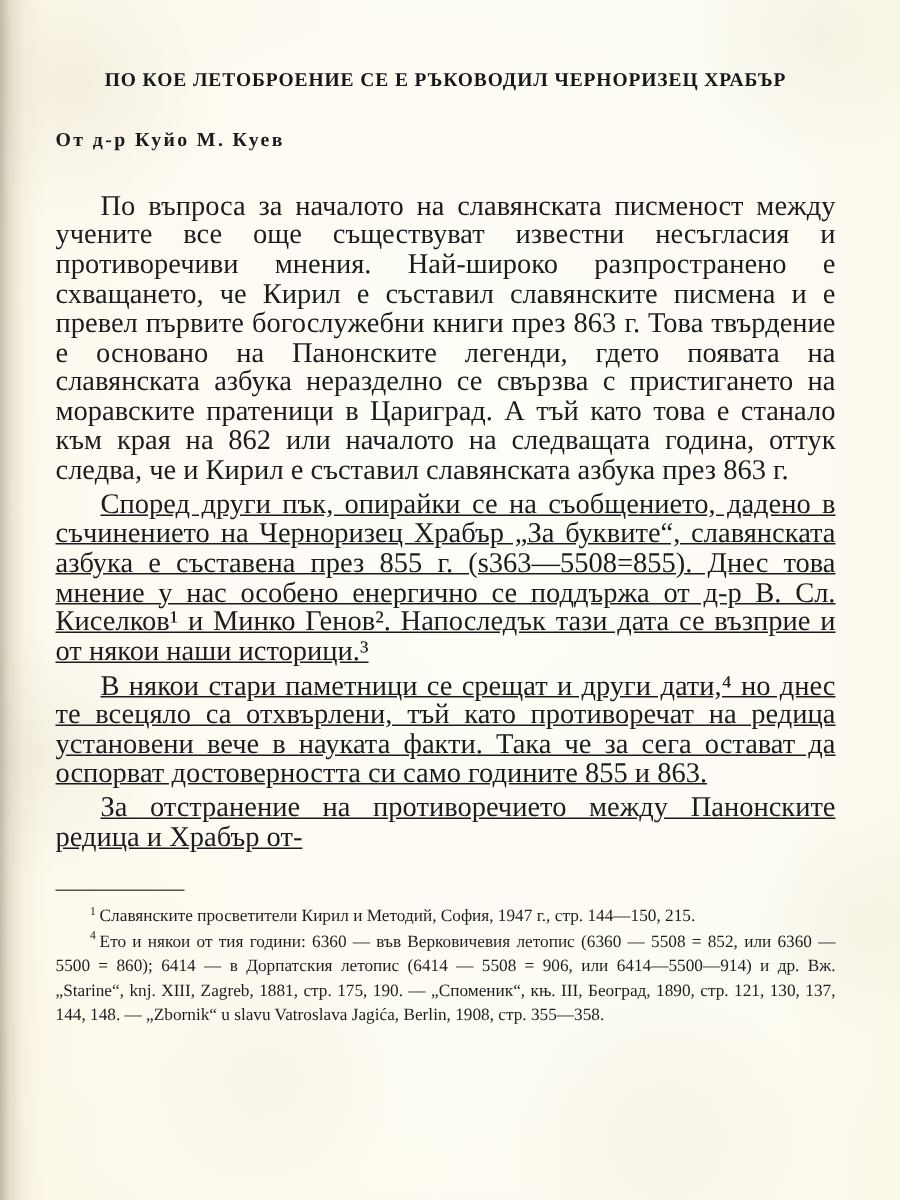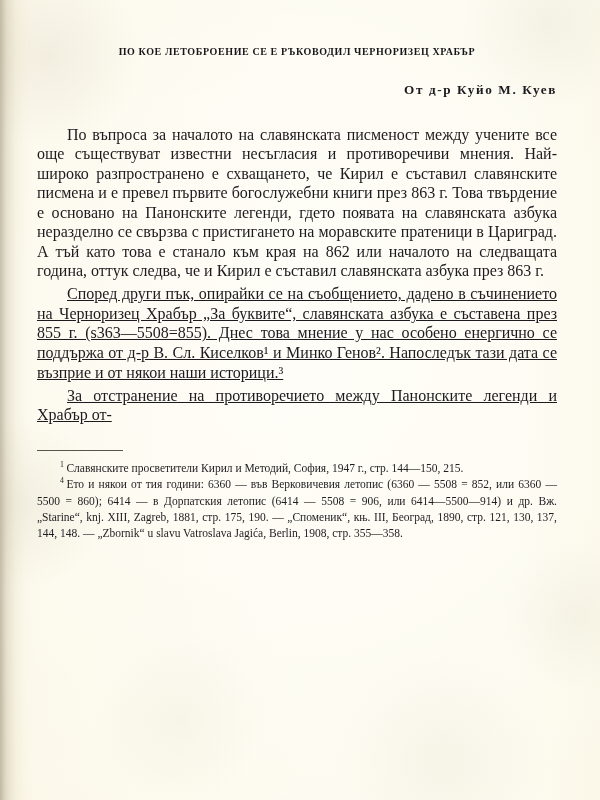--- a/index.html
+++ b/index.html
@@ -61,46 +61,46 @@
     position: relative;
     z-index: 2;
     padding: 0 43px 0 37px;
   }
 
   
   .doc-title {
     margin: 0;
     padding-top: 46px;
     text-align: center;
-    font-size: 10px;
+    font-size: 13px;
     font-weight: 700;
     letter-spacing: 0.6px;
     color: #17161a;
     line-height: 1.15;
     white-space: nowrap;
   }
   .doc-byline {
     margin: 0;
     padding-top: 24px;
-    text-align: right;
+    text-align: left;
     font-size: 13.2px;
     font-weight: 700;
     letter-spacing: 1.6px;
     color: #1b1a1e;
   }
 
   
   .body-block {
     padding-top: 27px;
   }
   .para {
     margin: 0;
     text-align: justify;
     text-justify: inter-word;
-    font-size: 16px;
+    font-size: 19px;
     line-height: 19.55px;
     color: #1c1b1f;
     text-indent: 30px;
     hyphens: manual;
   }
   .para + .para { margin-top: 3.5px; text-decoration: underline; }
 
   
   .fn-rule {
     margin: 25px 0 0 0;
@@ -140,21 +140,24 @@
     <p class="doc-byline">От д-р Куйо М. Куев</p>
 
     <div class="body-block">
       <p class="para">
         <span>По въпроса за началото на славянската писменост между учените все още съществуват известни несъгласия и противоречиви мнения. Най-широко разпространено е схващането, че Кирил е съставил славянските писмена и е превел първите богослужебни книги през 863 г. Това твърдение е основано на Панонските легенди, гдето появата на славянската азбука неразделно се свързва с пристигането на моравските пратеници в Цариград. А тъй като това е станало към края на 862 или началото на следващата година, оттук следва, че и Кирил е съставил славянската азбука през 863 г.</span>
       </p>
       <p class="para">
         <span>Според други пък, опирайки се на съобщението, дадено в съчинението на Черноризец Храбър „За буквите“, славянската азбука е съставена през 855 г. (ѕ363—5508=855). Днес това мнение у нас особено енергично се поддържа от д-р В. Сл. Киселков¹ и Минко Генов². Напоследък тази дата се възприе и от някои наши историци.³</span>
       </p>
       <p class="para">
-        <span>За отстранение на противоречието между Панонските легенди и Храбър от-</span>
+        <span>В някои стари паметници се срещат и други дати,⁴ но днес те всецяло са отхвърлени, тъй като противоречат на редица установени вече в науката факти. Така че за сега остават да оспорват достоверността си само годините 855 и 863.</span>
+      </p>
+      <p class="para">
+        <span>За отстранение на противоречието между Панонските редица и Храбър от-</span>
       </p>
     </div>
 
     <hr class="fn-rule">
 
     <div class="footnotes">
       <p class="fnote">
         <span class="marker">1</span><span>Славянските просветители Кирил и Методий, София, 1947 г., стр. 144—150, 215.</span>
       </p>
       <p class="fnote">

